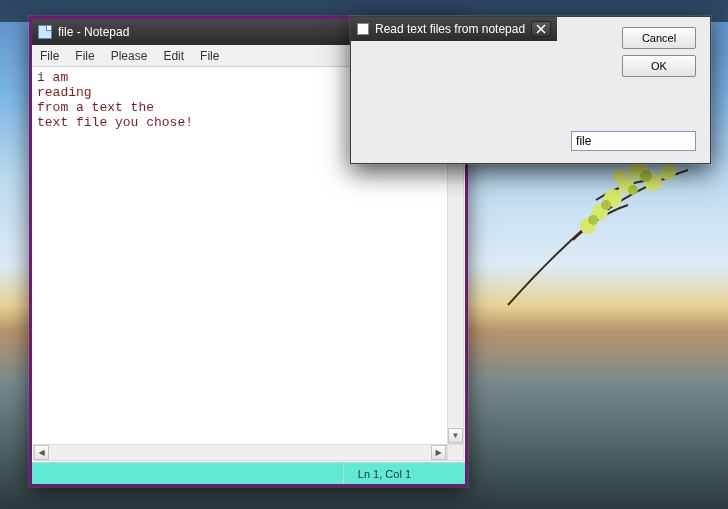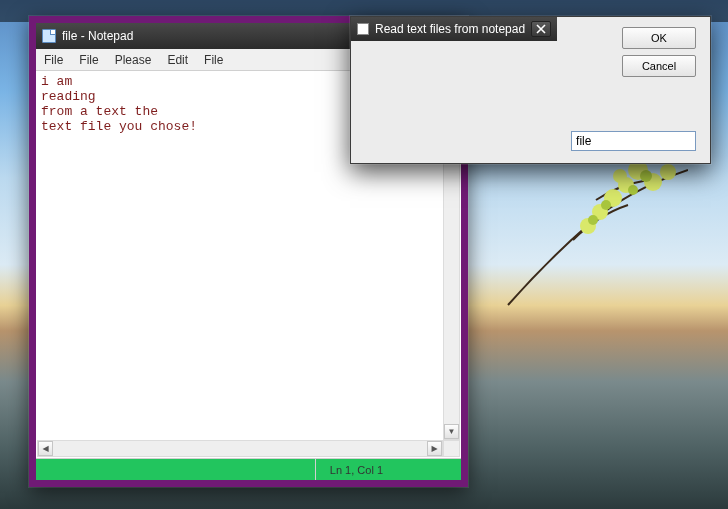--- a/index.html
+++ b/index.html
@@ -18,21 +18,21 @@
 }
 .bg-branch {
   position: absolute; top: 130px; right: 40px; width: 210px; height: 180px;
 }
 .bg-branch svg { width:100%; height:100%; }
 
 
 .notepad {
   position: absolute; left: 29px; top: 16px; width: 439px; height: 471px;
   background: #fff;
-  border: 7px solid #701a75;
+  border: 3px solid #701a75;
   box-shadow: 0 0 0 1px rgba(255,255,255,.1), 0 6px 20px rgba(0,0,0,.6);
   display: flex; flex-direction: column;
 }
 .titlebar {
   height: 26px; background: linear-gradient(to bottom,#484848,#2c2c2c);
   display: flex; align-items: center; padding: 0 6px; gap:6px;
   color: #fff; font-size: 12px;
 }
 .titlebar .doc-icon {
   width:14px; height:14px; background:#cde6ff;
@@ -62,23 +62,23 @@
   width:15px; height:15px; background:linear-gradient(#fdfdfd,#e3e3e3);
   border:1px solid #c5c5c5; display:flex; align-items:center; justify-content:center;
   font-size:8px; color:#555; position:absolute;
 }
 .sb-v .sb-btn.up{top:0;left:0;}
 .sb-v .sb-btn.dn{bottom:0;left:0;}
 .sb-h .sb-btn.lf{left:0;top:0;}
 .sb-h .sb-btn.rt{right:0;top:0;}
 .sb-corner { position:absolute; right:0; bottom:0; width:17px; height:17px; background:#efefef; border:1px solid #dcdcdc;}
 .statusbar {
-  height:22px; background:#22c55e; border-top:1px solid #d0d0d0;
+  height:22px; background:#5eead4; border-top:1px solid #d0d0d0;
   display:flex; align-items:center; justify-content:flex-end;
-  font-size:11px; color:#333; padding-right:64px;
+  font-size:11px; color:#333; padding-right:40px;
 }
 .status-cell { border-left:1px solid #d0d0d0; padding:0 14px; height:100%; display:flex; align-items:center;}
 
 
 .dialog {
   position:absolute; top:16px; left:350px; width:361px; height:148px;
   background:#ececec; border:1px solid #3c3c3c;
   box-shadow: 0 0 0 1px rgba(255,255,255,.1), 0 8px 24px rgba(0,0,0,.7);
   display:flex; flex-direction:row;
 }
@@ -177,18 +177,18 @@
     <span class="tb-icon"></span>
     <span>Read text files from notepad</span>
     <span class="tb-close">
       <svg viewBox="0 0 10 10">
         <path d="M1 1 L9 9 M9 1 L1 9" stroke="#fff" stroke-width="1.6"></path>
       </svg>
     </span>
   </div>
   <div class="dialog-body">
     <div class="dialog-btns">
+      <button class="dbtn">Cancel</button>
       <button class="dbtn">OK</button>
-      <button class="dbtn">Cancel</button>
     </div>
     <input class="dialog-input" type="text" value="file" style="">
   </div>
 </div>
 
 </body></html>

